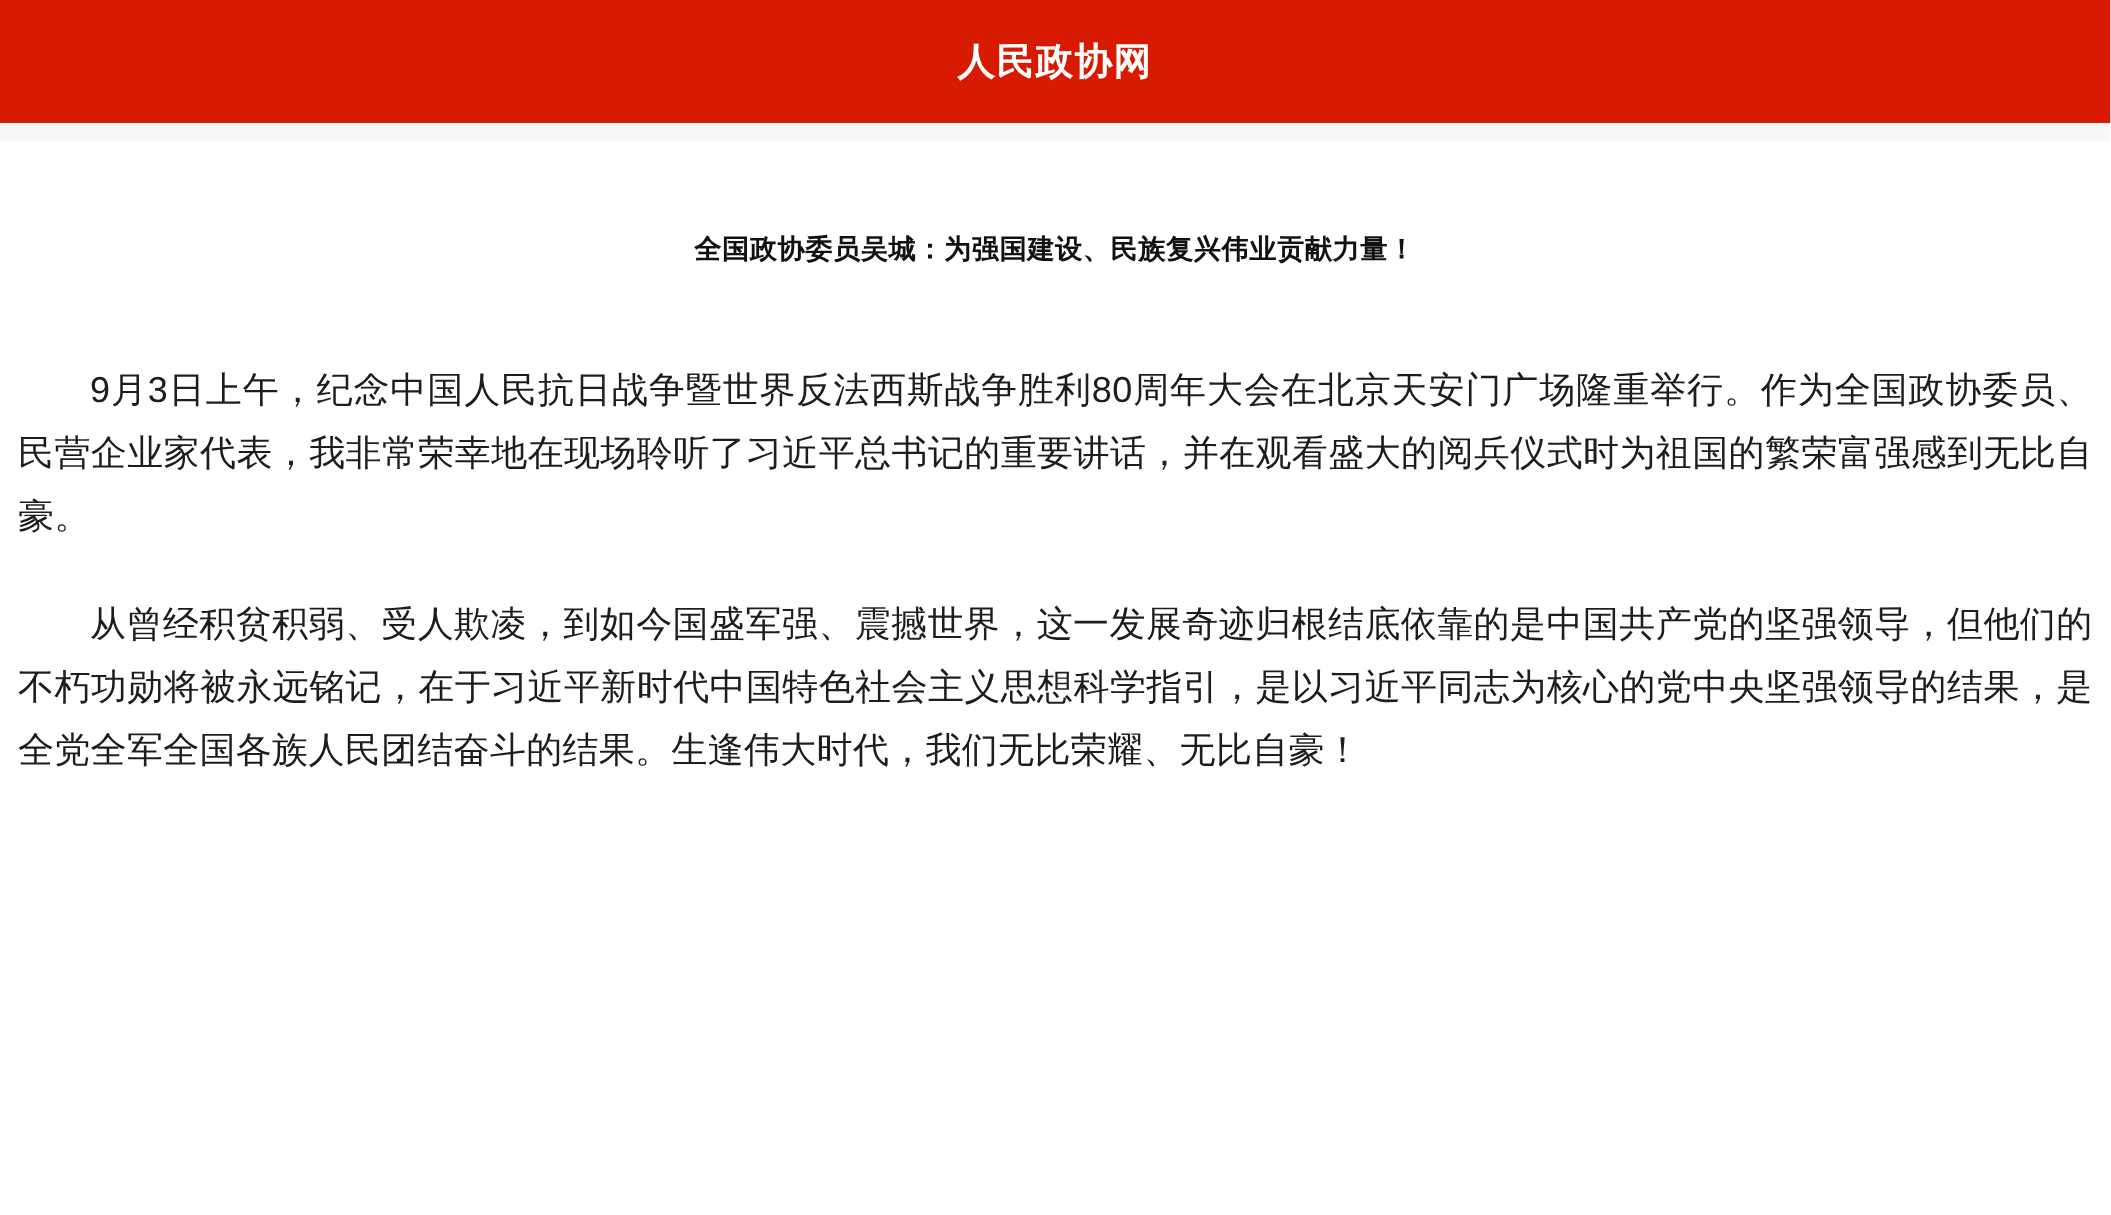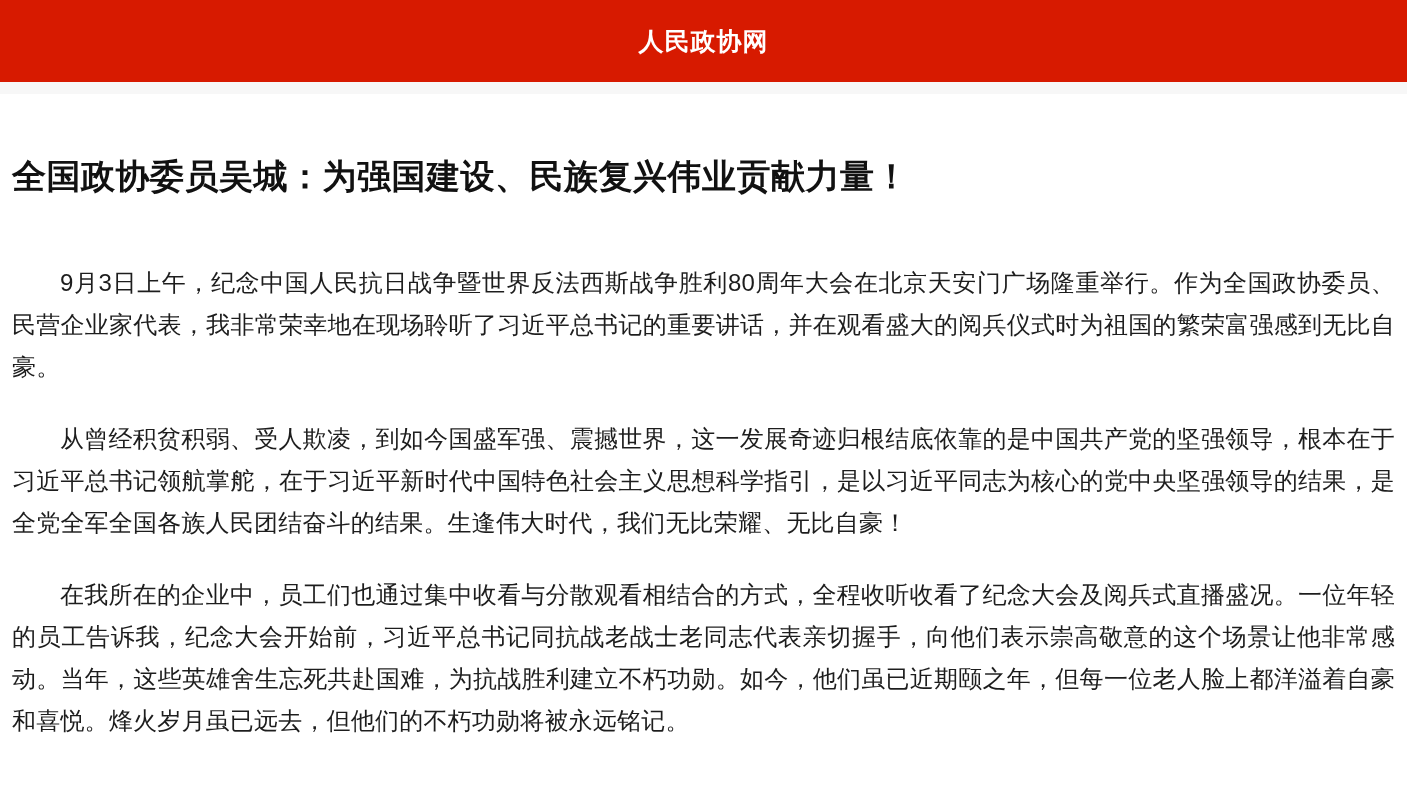--- a/index.html
+++ b/index.html
@@ -43,25 +43,26 @@
     height: 12px;
     background: #f7f7f7;
   }
   .article {
     padding: 0 12px 0 12px;
     box-sizing: border-box;
   }
   .article-title {
     margin: 0;
     padding: 60px 0 0 0;
-    font-size: 34px;
+    font-size: 18px;
     font-weight: 700;
     color: #111111;
     line-height: 1.35;
     letter-spacing: 0.5px;
+    text-align: center;
   }
   .article-body {
     margin: 0;
     padding-top: 62px;
   }
   .article-body p {
     margin: 0 0 30px 0;
     font-size: 24px;
     line-height: 42px;
     color: #1d1d1d;
@@ -82,18 +83,17 @@
     <div class="site-title">人民政协网</div>
   </header>
 
   <div class="header-gap"></div>
 
   <main class="article">
     <h1 class="article-title">全国政协委员吴城：为强国建设、民族复兴伟业贡献力量！</h1>
 
     <div class="article-body">
       <p>9月3日上午，纪念中国人民抗日战争暨世界反法西斯战争胜利80周年大会在北京天安门广场隆重举行。作为全国政协委员、民营企业家代表，我非常荣幸地在现场聆听了习近平总书记的重要讲话，并在观看盛大的阅兵仪式时为祖国的繁荣富强感到无比自豪。</p>
-      <p>从曾经积贫积弱、受人欺凌，到如今国盛军强、震撼世界，这一发展奇迹归根结底依靠的是中国共产党的坚强领导，根本在于习近平总书记领航掌舵，在于习近平新时代中国特色社会主义思想科学指引，是以习近平同志为核心的党中央坚强领导的结果，是全党全军全国各族人民团结奋斗的结果。生逢伟大时代，我们无比荣耀、无比自豪！</p>
-      <p>在我所在的企业中，员工们也通过集中收看与分散观看相结合的方式，全程收听收看了纪念大会及阅兵式直播盛况。一位年轻的员工告诉我，纪念大会开始前，习近平总书记同抗战老战士老同志代表亲切握手，向他们表示崇高敬意的这个场景让他非常感动。当年，这些英雄舍生忘死共赴国难，为抗战胜利建立不朽功勋。如今，他们虽已近期颐之年，但每一位老人脸上都洋溢着自豪和喜悦。烽火岁月虽已远去，但他们的不朽功勋将被永远铭记。</p>
+      <p>从曾经积贫积弱、受人欺凌，到如今国盛军强、震撼世界，这一发展奇迹归根结底依靠的是中国共产党的坚强领导，但他们的不朽功勋将被永远铭记，在于习近平新时代中国特色社会主义思想科学指引，是以习近平同志为核心的党中央坚强领导的结果，是全党全军全国各族人民团结奋斗的结果。生逢伟大时代，我们无比荣耀、无比自豪！</p>
     </div>
   </main>
 
 </div>
 
 </body></html>

